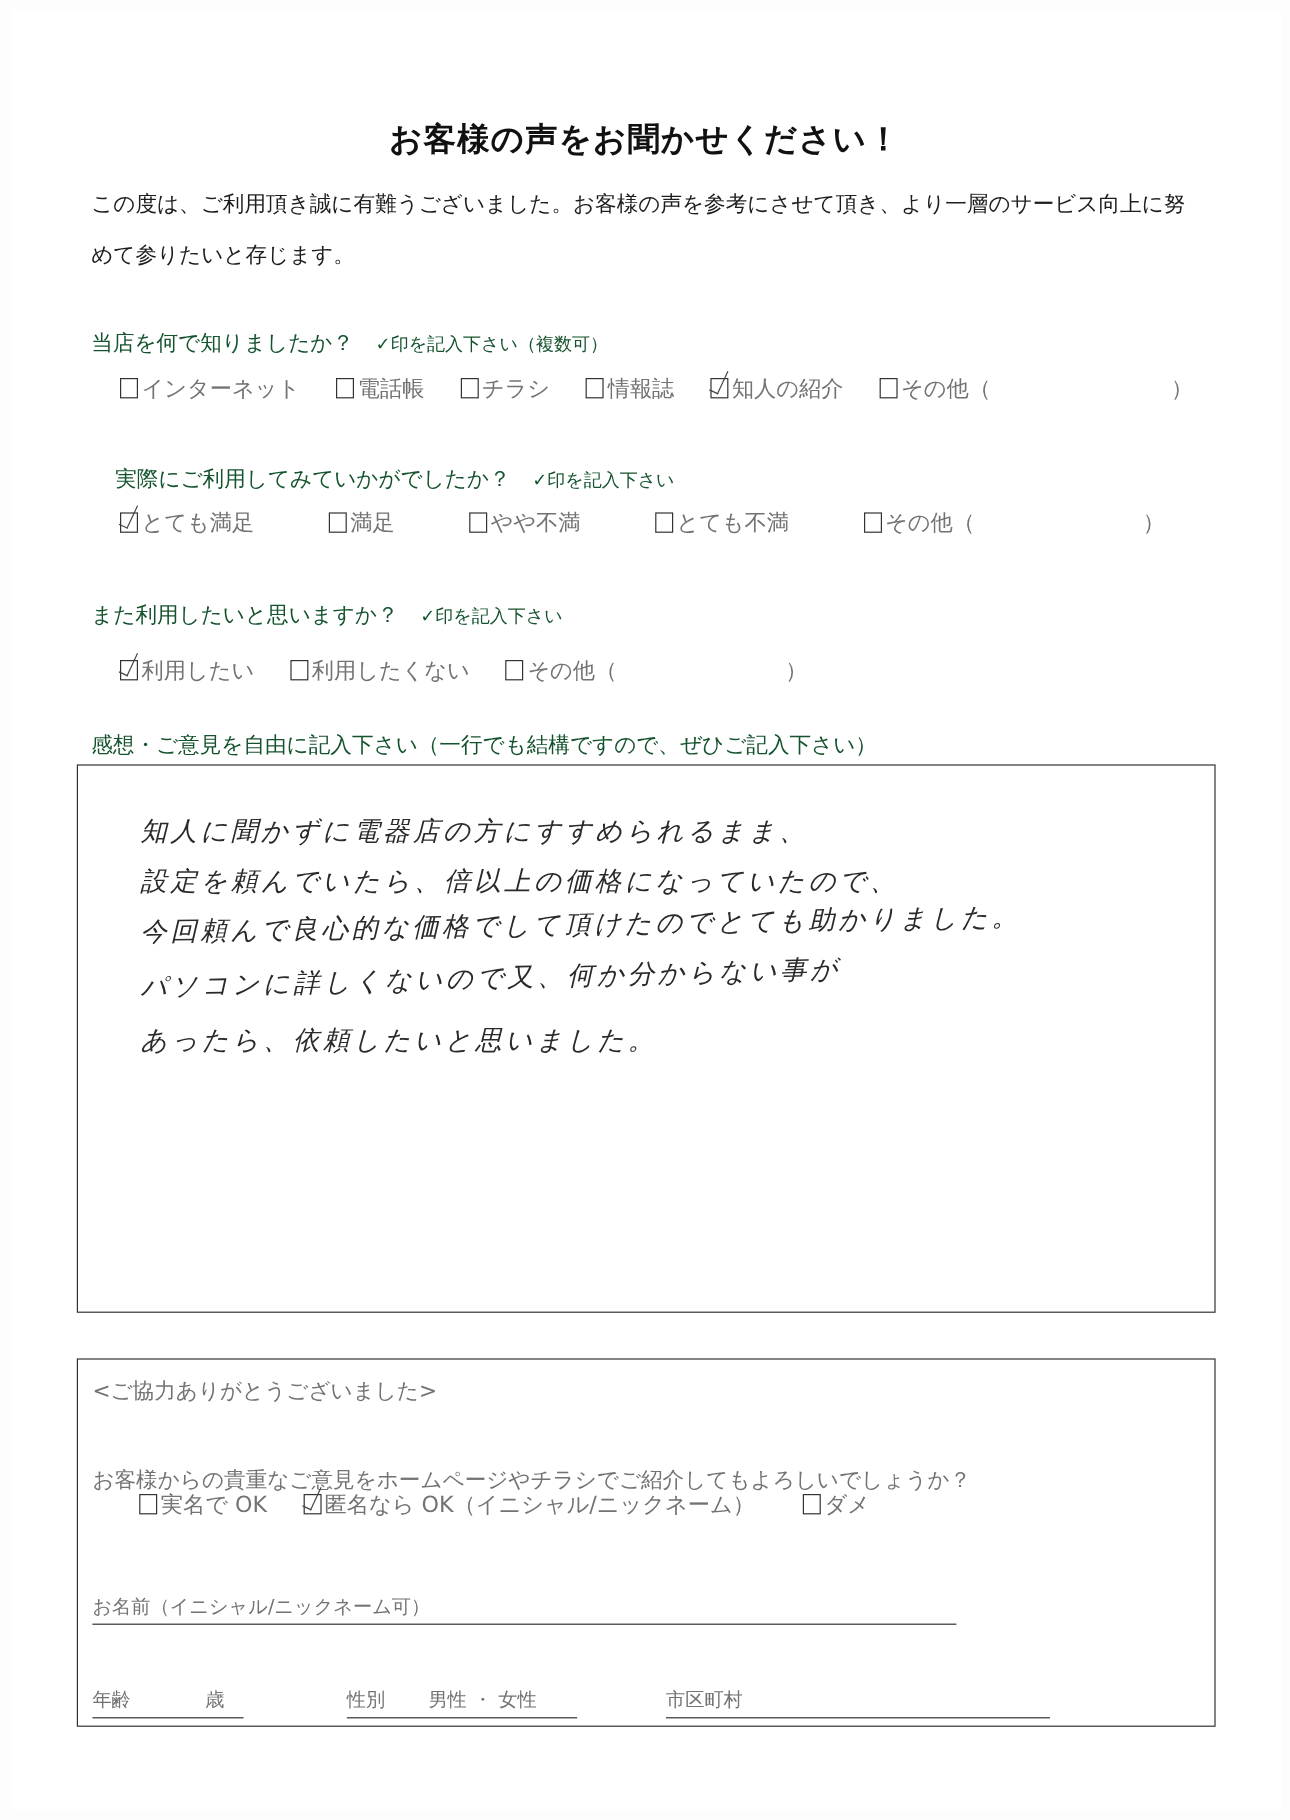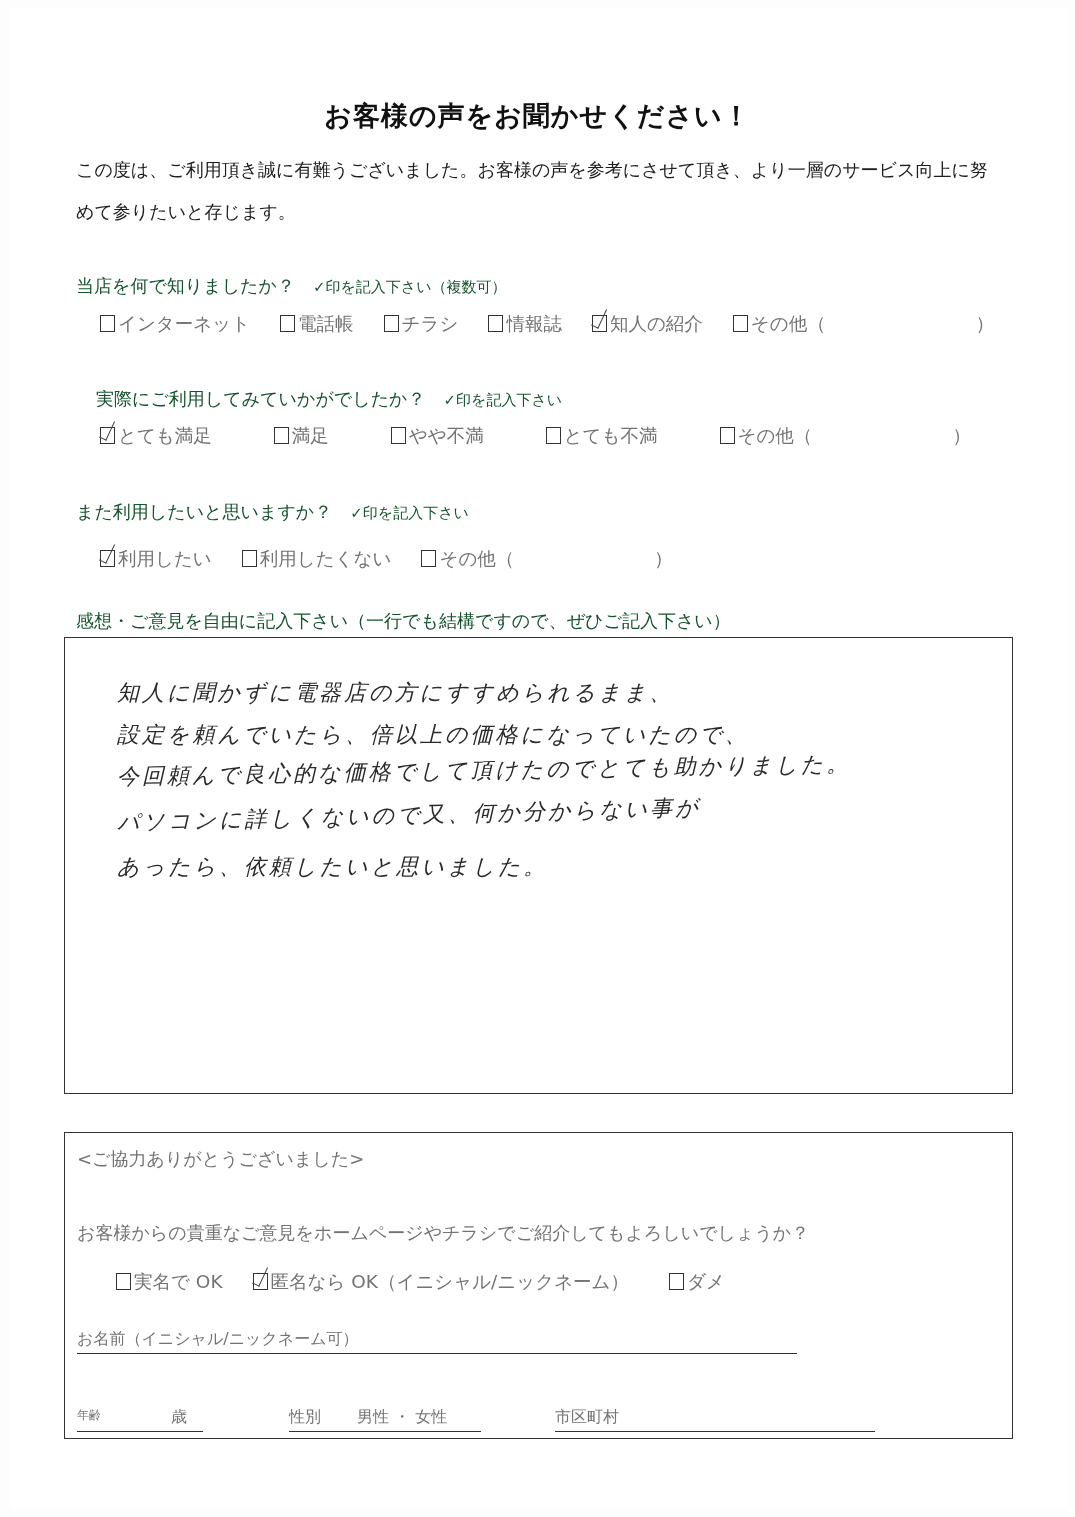--- a/index.html
+++ b/index.html
@@ -123,38 +123,38 @@
   <div class="hw" style="left:52px; top:40px;">知人に聞かずに電器店の方にすすめられるまま、</div>
   <div class="hw" style="left:52px; top:82px;">設定を頼んでいたら、倍以上の価格になっていたので、</div>
   <div class="hw" style="left:52px; top:124px; transform: rotate(-1deg); transform-origin: left;">今回頼んで良心的な価格でして頂けたのでとても助かりました。</div>
   <div class="hw" style="left:52px; top:170px; transform: rotate(-1.5deg); transform-origin: left;">パソコンに詳しくないので又、何か分からない事が</div>
   <div class="hw" style="left:52px; top:214px;">あったら、依頼したいと思いました。</div>
 </div>
 
 <div class="footer-box">
   <div class="fl" style="left:12px; top:14px;">&lt;ご協力ありがとうございました&gt;</div>
   <div class="fl" style="left:12px; top:88px;">お客様からの貴重なご意見をホームページやチラシでご紹介してもよろしいでしょうか？</div>
-  <div class="abs opts" style="left:14px; top:136px;padding-left:37px;">
+  <div class="abs opts" style="left:14px; top:108px;padding-left:37px;">
     <span class="opt">
         <span class="box"></span>
         <span>実名で OK</span>
       </span>
     <span class="opt" style="margin-right:40px;">
         <span class="box checked"></span>
         <span>匿名なら OK（イニシャル/ニックネーム）</span>
       </span>
     <span class="opt">
         <span class="box"></span>
         <span>ダメ</span>
       </span>
   </div>
   <div class="fl" style="left:12px; top:196px; font-size:16px;">お名前（イニシャル/ニックネーム可）</div>
   <div class="uline" style="left:12px; top:220px; width:720px;"></div>
 
-  <div class="fl" style="left:12px; top:274px; font-size:12px;text-align:center;">年齢</div>
+  <div class="fl" style="left:12px; top:274px; font-size:16px;text-align:center;">年齢</div>
   <div class="fl" style="left:106px; top:274px; font-size:16px;">歳</div>
   <div class="uline" style="left:12px; top:298px; width:126px;"></div>
 
   <div class="fl" style="left:224px; top:274px; font-size:16px;">性別</div>
   <div class="fl" style="left:292px; top:274px; font-size:16px;">男性 ・ 女性</div>
   <div class="uline" style="left:224px; top:298px; width:192px;"></div>
 
   <div class="fl" style="left:490px; top:274px; font-size:16px;">市区町村</div>
   <div class="uline" style="left:490px; top:298px; width:320px;"></div>
 </div>

